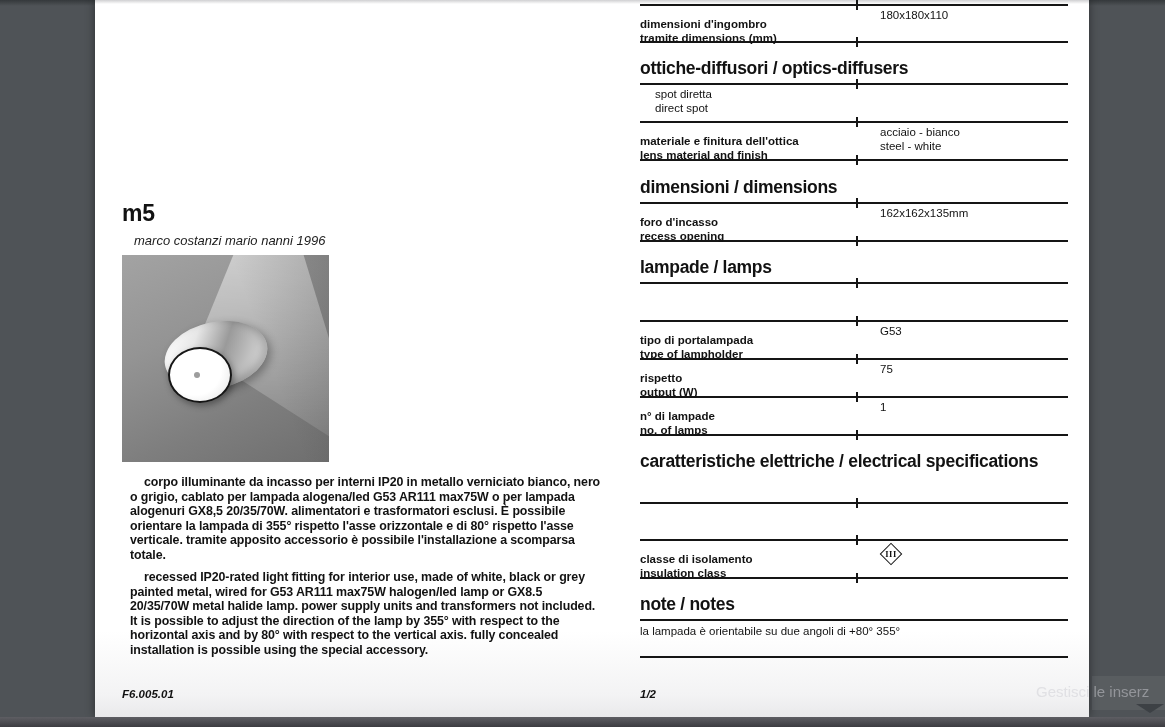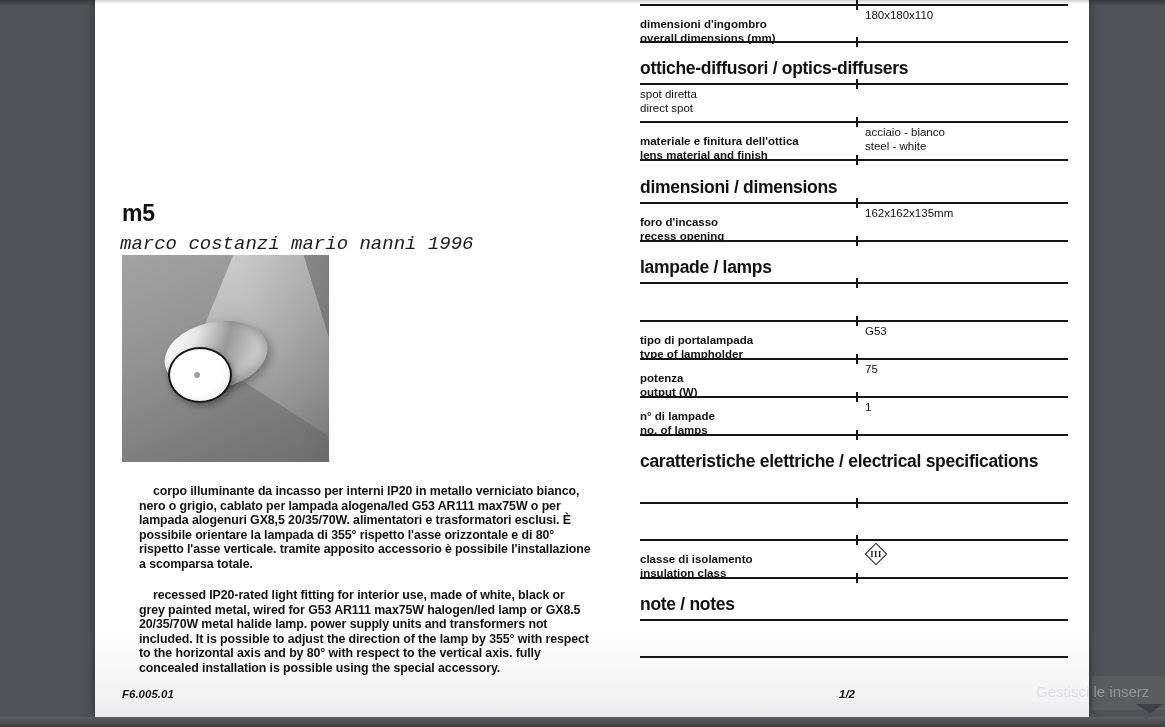--- a/index.html
+++ b/index.html
@@ -11,54 +11,54 @@
     background:linear-gradient(#34383b,rgba(79,83,87,0));}
   .page{
     position:absolute;left:95px;top:0;width:994px;height:717px;
     background:linear-gradient(#ffffff 88%, #f3f3f4 97%, #e9e9eb 100%);
     box-shadow:0 0 9px rgba(0,0,0,0.45);
   }
   .page::before{content:"";position:absolute;left:0;top:0;right:0;height:4px;
     background:linear-gradient(rgba(120,120,125,0.35),rgba(255,255,255,0));}
   
   .title{position:absolute;left:27px;top:200px;font-size:23px;font-weight:bold;letter-spacing:-0.3px;}
-  .designers{position:absolute;left:25px;top:233px;font-size:19px;font-style:italic;color:#1c1c1c;font-family:Liberation Mono, monospace;}
+  .designers{position:absolute;left:39px;top:233px;font-size:13px;font-style:italic;color:#1c1c1c;}
   .photo{
     position:absolute;left:27px;top:255px;width:207px;height:207px;overflow:hidden;
     background:linear-gradient(155deg,#a3a3a3 0%,#949494 35%,#7e7e7e 70%,#6e6e6e 100%);
   }
   .photo .beam{position:absolute;left:55px;top:-25px;width:175px;height:250px;
     background:linear-gradient(rgba(255,255,255,0.55),rgba(255,255,255,0.02));
     clip-path:polygon(38% 0,68% 0,108% 92%,10% 48%);filter:blur(7px);}
   .photo .cornershadow{position:absolute;right:-40px;top:-10px;width:150px;height:240px;
     background:linear-gradient(250deg,rgba(40,40,40,0.28),rgba(40,40,40,0) 60%);}
   .photo .ring{position:absolute;left:42px;top:67px;width:104px;height:66px;border-radius:50%;
     transform:rotate(-12deg);
     background:linear-gradient(120deg,#ffffff 5%,#e7e7e7 30%,#9a9a9a 55%,#c6c6c6 78%,#f2f2f2 95%);
     box-shadow:3px 4px 8px rgba(0,0,0,0.3), inset -4px -3px 8px rgba(0,0,0,0.25);}
   .photo .disc{position:absolute;left:46px;top:92px;width:60px;height:52px;border-radius:50%;
     background:radial-gradient(circle at 42% 38%, #ffffff 55%, #eeeeee 80%, #dcdcdc 100%);
     border:2.5px solid #161616;box-shadow:2px 3px 6px rgba(0,0,0,0.35);}
   .photo .dot{position:absolute;left:72px;top:117px;width:6px;height:6px;border-radius:50%;background:#9d9d9d;}
   .desc{position:absolute;left:27px;top:467px;width:487px;font-size:12.4px;line-height:14.5px;
     font-weight:bold;letter-spacing:-0.1px;}
-  .desc p{margin:17px;text-indent:14px;}
+  .desc p{margin:8px;text-indent:14px;}
   .doc-code{position:absolute;left:27px;top:688px;font-size:11.5px;font-weight:bold;font-style:italic;}
   
   .rule{position:absolute;left:545px;width:428px;height:2px;background:#151515;}
   .rule.tick::after{content:"";position:absolute;left:216px;top:-4px;width:2px;height:10px;background:#151515;}
   .sec-heading{position:absolute;left:545px;width:428px;font-size:17.5px;font-weight:bold;
     letter-spacing:-0.3px;line-height:24px;}
   .row{position:absolute;left:545px;width:428px;display:flex;}
   .row .lab{width:225px;font-weight:bold;font-size:11.5px;line-height:13.8px;margin-top:9px;}
-  .row .val{font-size:11.5px;line-height:13.8px;}
+  .row .val{font-size:11.5px;line-height:13.8px;margin-left:15px;}
   .row .lab span,.row .val span{display:block;}
   .notes-text{position:absolute;left:545px;top:624px;width:428px;font-size:11.5px;line-height:14px;}
   .notes-text span{display:block;}
-  .page-num{position:absolute;left:545px;top:688px;width:414px;text-align:center;
+  .page-num{position:absolute;left:545px;top:688px;width:414px;text-align:left;
     font-size:11.5px;font-weight:bold;font-style:italic;}
   .cl3-diamond{display:inline-block;width:14px;height:14px;border:1.6px solid #161616;
     transform:rotate(45deg);margin:2px 0 0 3px;}
   .cl3-diamond i{display:block;width:14px;height:14px;transform:rotate(-45deg);font-style:normal;
     font-weight:bold;font-size:8.5px;line-height:14px;text-align:center;
     font-family:"Liberation Serif",serif;letter-spacing:0.5px;}
   
   .bottom-bar{position:absolute;left:0;bottom:0;width:100%;height:10px;
     background:linear-gradient(#5e5e63,#3c3c41);}
   .ads-overlay-band{position:absolute;left:1092px;top:676px;width:73px;height:34px;
@@ -115,21 +115,21 @@
 
     <div class="sec-heading" style="top:56px">ottiche-diffusori / optics-diffusers</div>
     <div class="sec-heading" style="top:175px">dimensioni / dimensions</div>
     <div class="sec-heading" style="top:255px">lampade / lamps</div>
     <div class="sec-heading" style="top:449px">caratteristiche elettriche / electrical specifications</div>
     <div class="sec-heading" style="top:592px">note / notes</div>
 
     <div class="row" style="top:9px">
       <div class="lab">
         <span>dimensioni d'ingombro</span>
-        <span>overall dimensions (mm)</span>
+        <span>tramite dimensions (mm)</span>
       </div>
       <div class="val">
         <span>180x180x110</span>
       </div>
     </div>
 
     <div class="row" style="top:88px">
       <div class="val">
         <span>spot diretta</span>
         <span>direct spot</span>
@@ -163,21 +163,21 @@
         <span>tipo di portalampada</span>
         <span>type of lampholder</span>
       </div>
       <div class="val">
         <span>G53</span>
       </div>
     </div>
 
     <div class="row" style="top:363px">
       <div class="lab">
-        <span>potenza</span>
+        <span>rispetto</span>
         <span>output (W)</span>
       </div>
       <div class="val">
         <span>75</span>
       </div>
     </div>
 
     <div class="row" style="top:401px">
       <div class="lab">
         <span>n° di lampade</span>
@@ -195,20 +195,21 @@
         <span>insulation class</span>
       </div>
       <div class="val">
         <span class="cl3-diamond">
             <i>III</i>
           </span>
       </div>
     </div>
 
     <div class="notes-text">
+      <span>la lampada è orientabile su due angoli di +80° 355°</span>
     </div>
 
     <div class="page-num">1/2</div>
   </div>
 
   <div class="ads-overlay-band"></div>
   <div class="ads-overlay-text">Gestisci le inserz</div>
   <div class="ads-chevron"></div>
 
   <div class="bottom-bar"></div>

